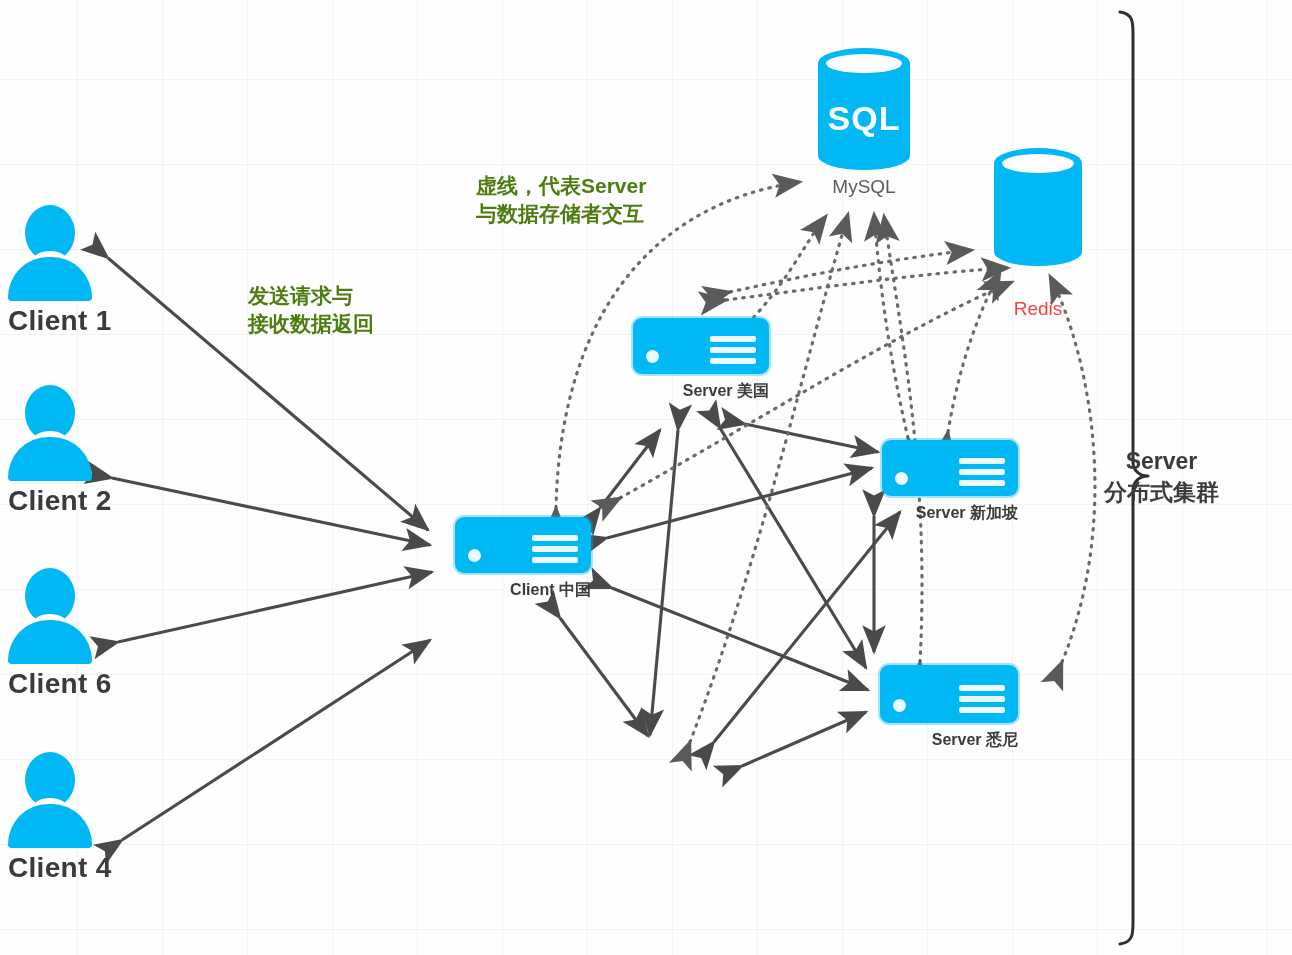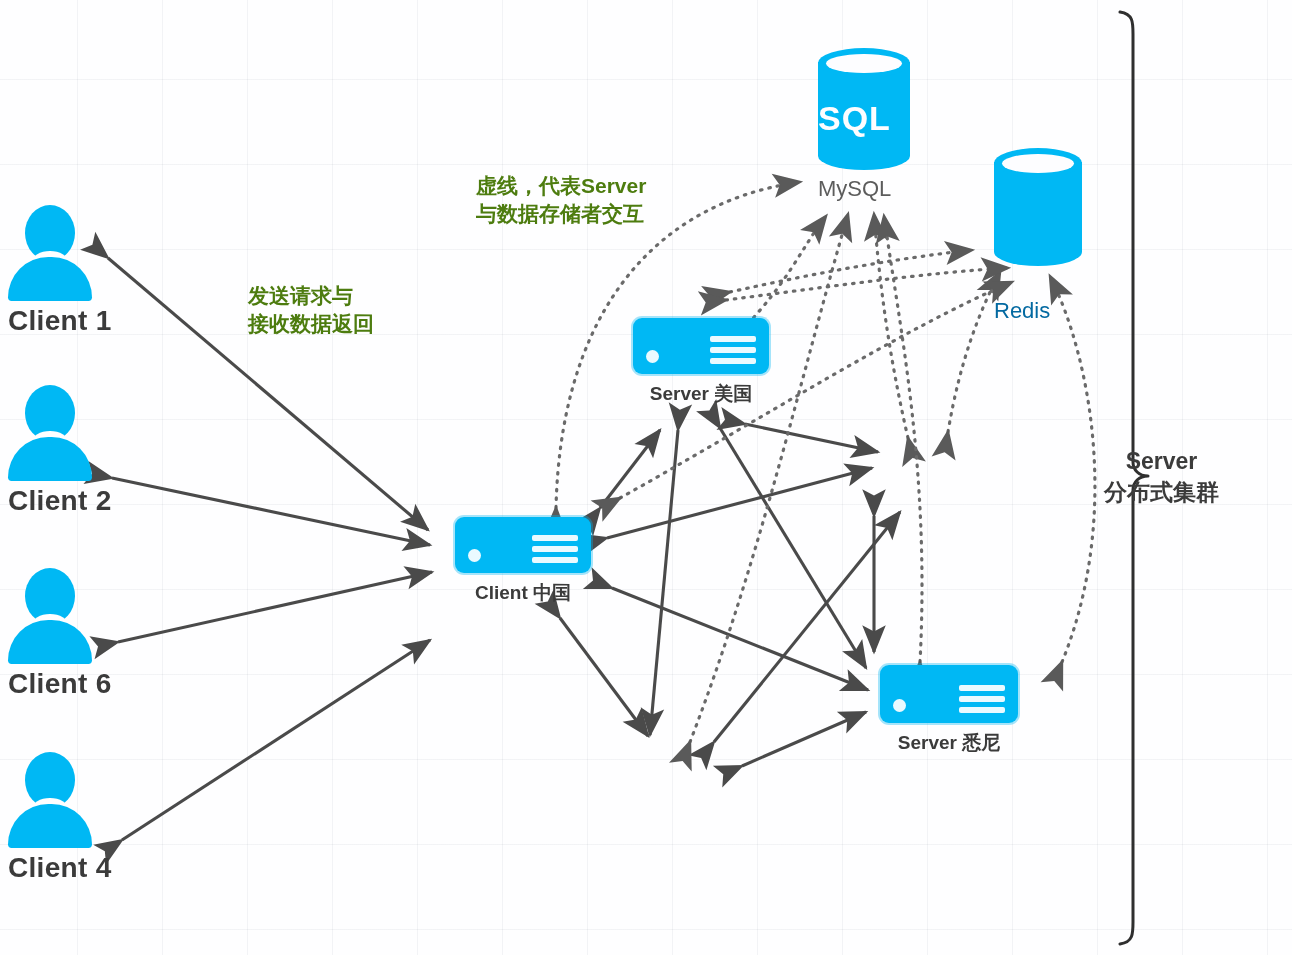--- a/index.html
+++ b/index.html
@@ -27,38 +27,38 @@
       letter-spacing:.3px;white-space:nowrap;}
 
   
   .server .box{position:relative;width:var(--sw,136px);height:var(--sh,56px);
       background:var(--blue);border-radius:9px;
       box-shadow:0 0 0 2px rgba(0,180,240,.35);}
   .server .dot{position:absolute;left:13px;bottom:11px;width:13px;height:13px;
       border-radius:50%;background:#eafaff;}
   .server .bars{position:absolute;right:13px;bottom:10px;width:46px;}
   .server .bars i{display:block;height:6px;background:#eafaff;border-radius:2px;margin-top:5px;}
-  .server .lbl{margin-top:7px;font-size:19px;font-weight:bold;color:#3b3b3b;
-      white-space:nowrap;text-align:center;}
+  .server .lbl{margin-top:7px;font-size:16px;font-weight:bold;color:#3b3b3b;
+      white-space:nowrap;text-align:right;}
 
   
   .db .cyl{position:relative;}
   .db .body{position:absolute;left:0;top:14px;width:100%;height:calc(100% - 28px);
       background:var(--blue);}
   .db .top{position:absolute;left:0;top:0;width:100%;height:30px;border-radius:50%;
       background:var(--blue);box-shadow:0 0 0 0 transparent;}
   .db .topin{position:absolute;left:9%;top:6px;width:82%;height:19px;border-radius:50%;
       background:#fdfdff;}
   .db .bot{position:absolute;left:0;bottom:0;width:100%;height:28px;border-radius:50%;
       background:var(--blue);}
-  .db .sql{position:absolute;left:0;right:0;top:42%;text-align:left;
+  .db .sql{position:absolute;left:0;right:0;top:42%;text-align:center;
       font-size:34px;font-weight:bold;color:#fdfdff;letter-spacing:1px;}
-  .db .lbl{margin-top:6px;text-align:left;font-size:22px;white-space:nowrap;}
+  .db .lbl{margin-top:6px;text-align:center;font-size:19px;white-space:nowrap;}
   .db.mysql .lbl{color:#5c5c5c;}
-  .db.redis .lbl{color:#0369a1;margin-top:32px;}
+  .db.redis .lbl{color:#ef4444;margin-top:32px;}
 
   
   .anno{position:absolute;font-size:21px;font-weight:bold;color:#4d7c0f;
       line-height:1.35;white-space:pre-line;}
   .cluster-lbl{position:absolute;font-size:23px;font-weight:bold;color:#3b3b3b;
       line-height:1.35;white-space:pre-line;}
 </style>
 </head>
 <body>
 
@@ -194,20 +194,31 @@
       <span class="dot"></span>
       <span class="bars">
           <i></i>
           <i></i>
           <i></i>
         </span>
     </div>
     <div class="lbl">Server 美国</div>
   </div>
 
+  <div class="node server" style="--blue:#00b8f4;--sw:136px;--sh:56px;left:882px;top:440px;">
+    <div class="box">
+      <span class="dot"></span>
+      <span class="bars">
+          <i></i>
+          <i></i>
+          <i></i>
+        </span>
+    </div>
+    <div class="lbl">Server 新加坡</div>
+  </div>
 
 
   <div class="node server" style="--blue:#00b8f4;--sw:138px;--sh:58px;left:880px;top:665px;">
     <div class="box">
       <span class="dot"></span>
       <span class="bars">
           <i></i>
           <i></i>
           <i></i>
         </span>

